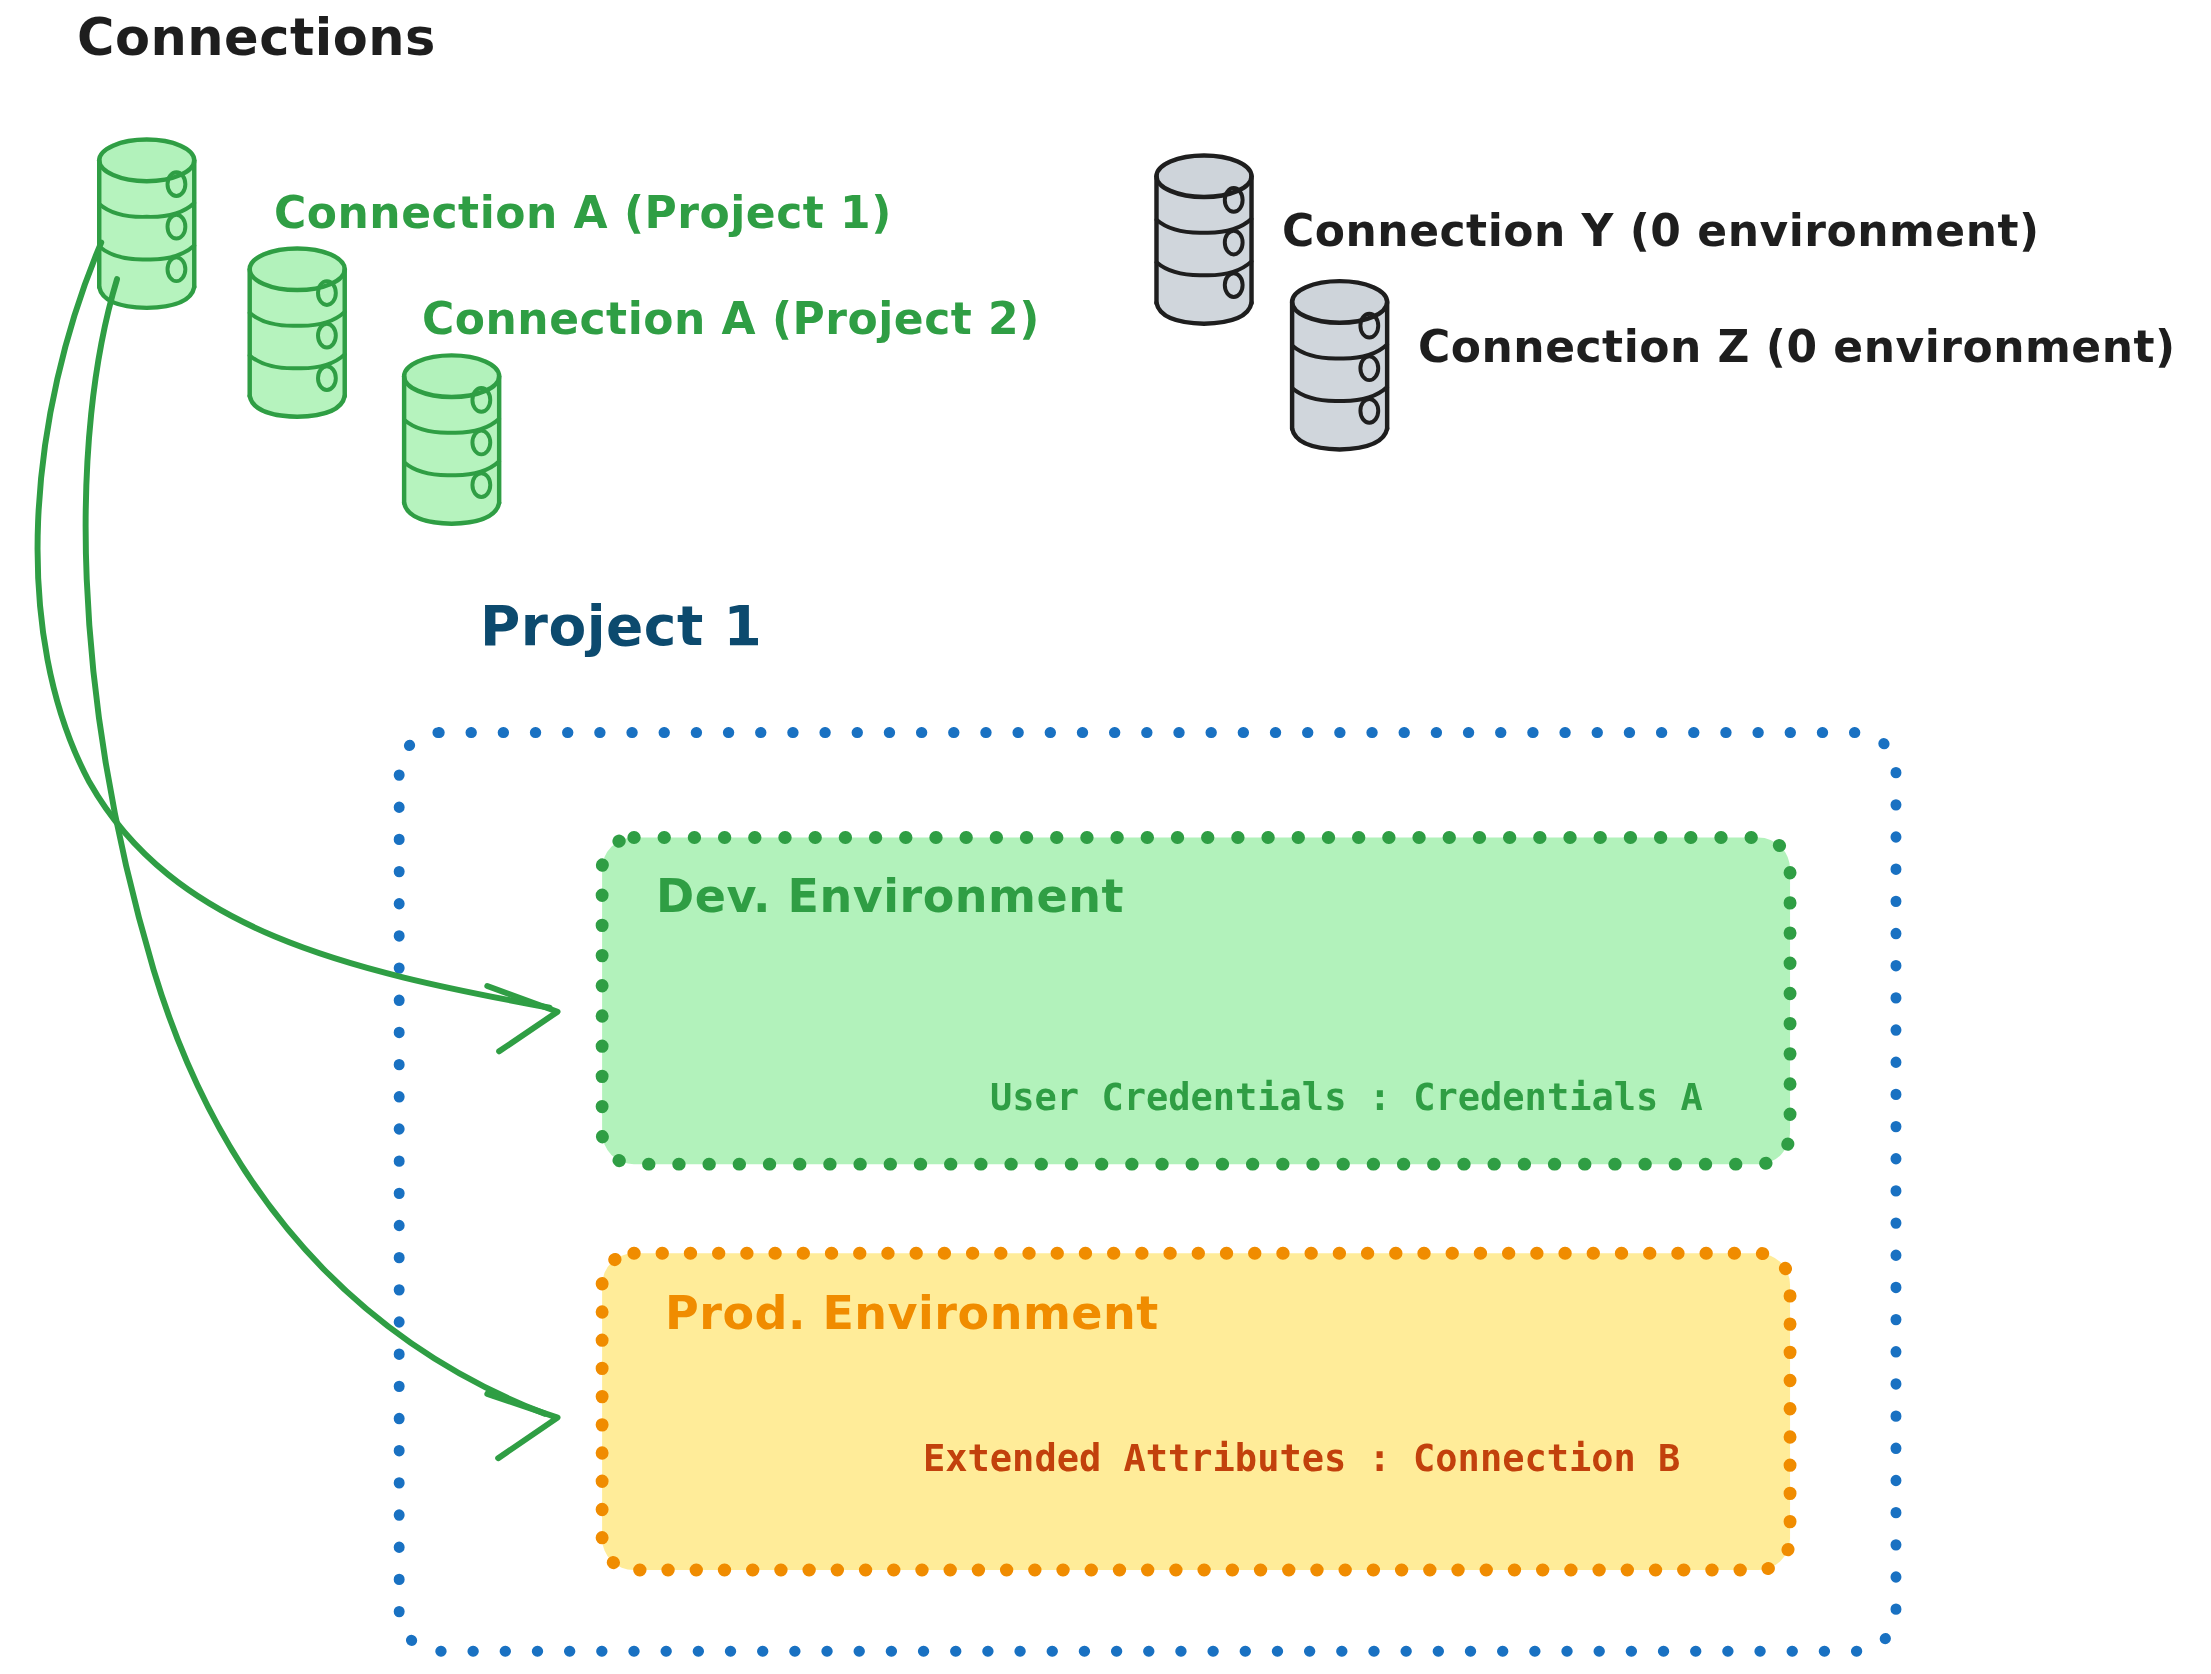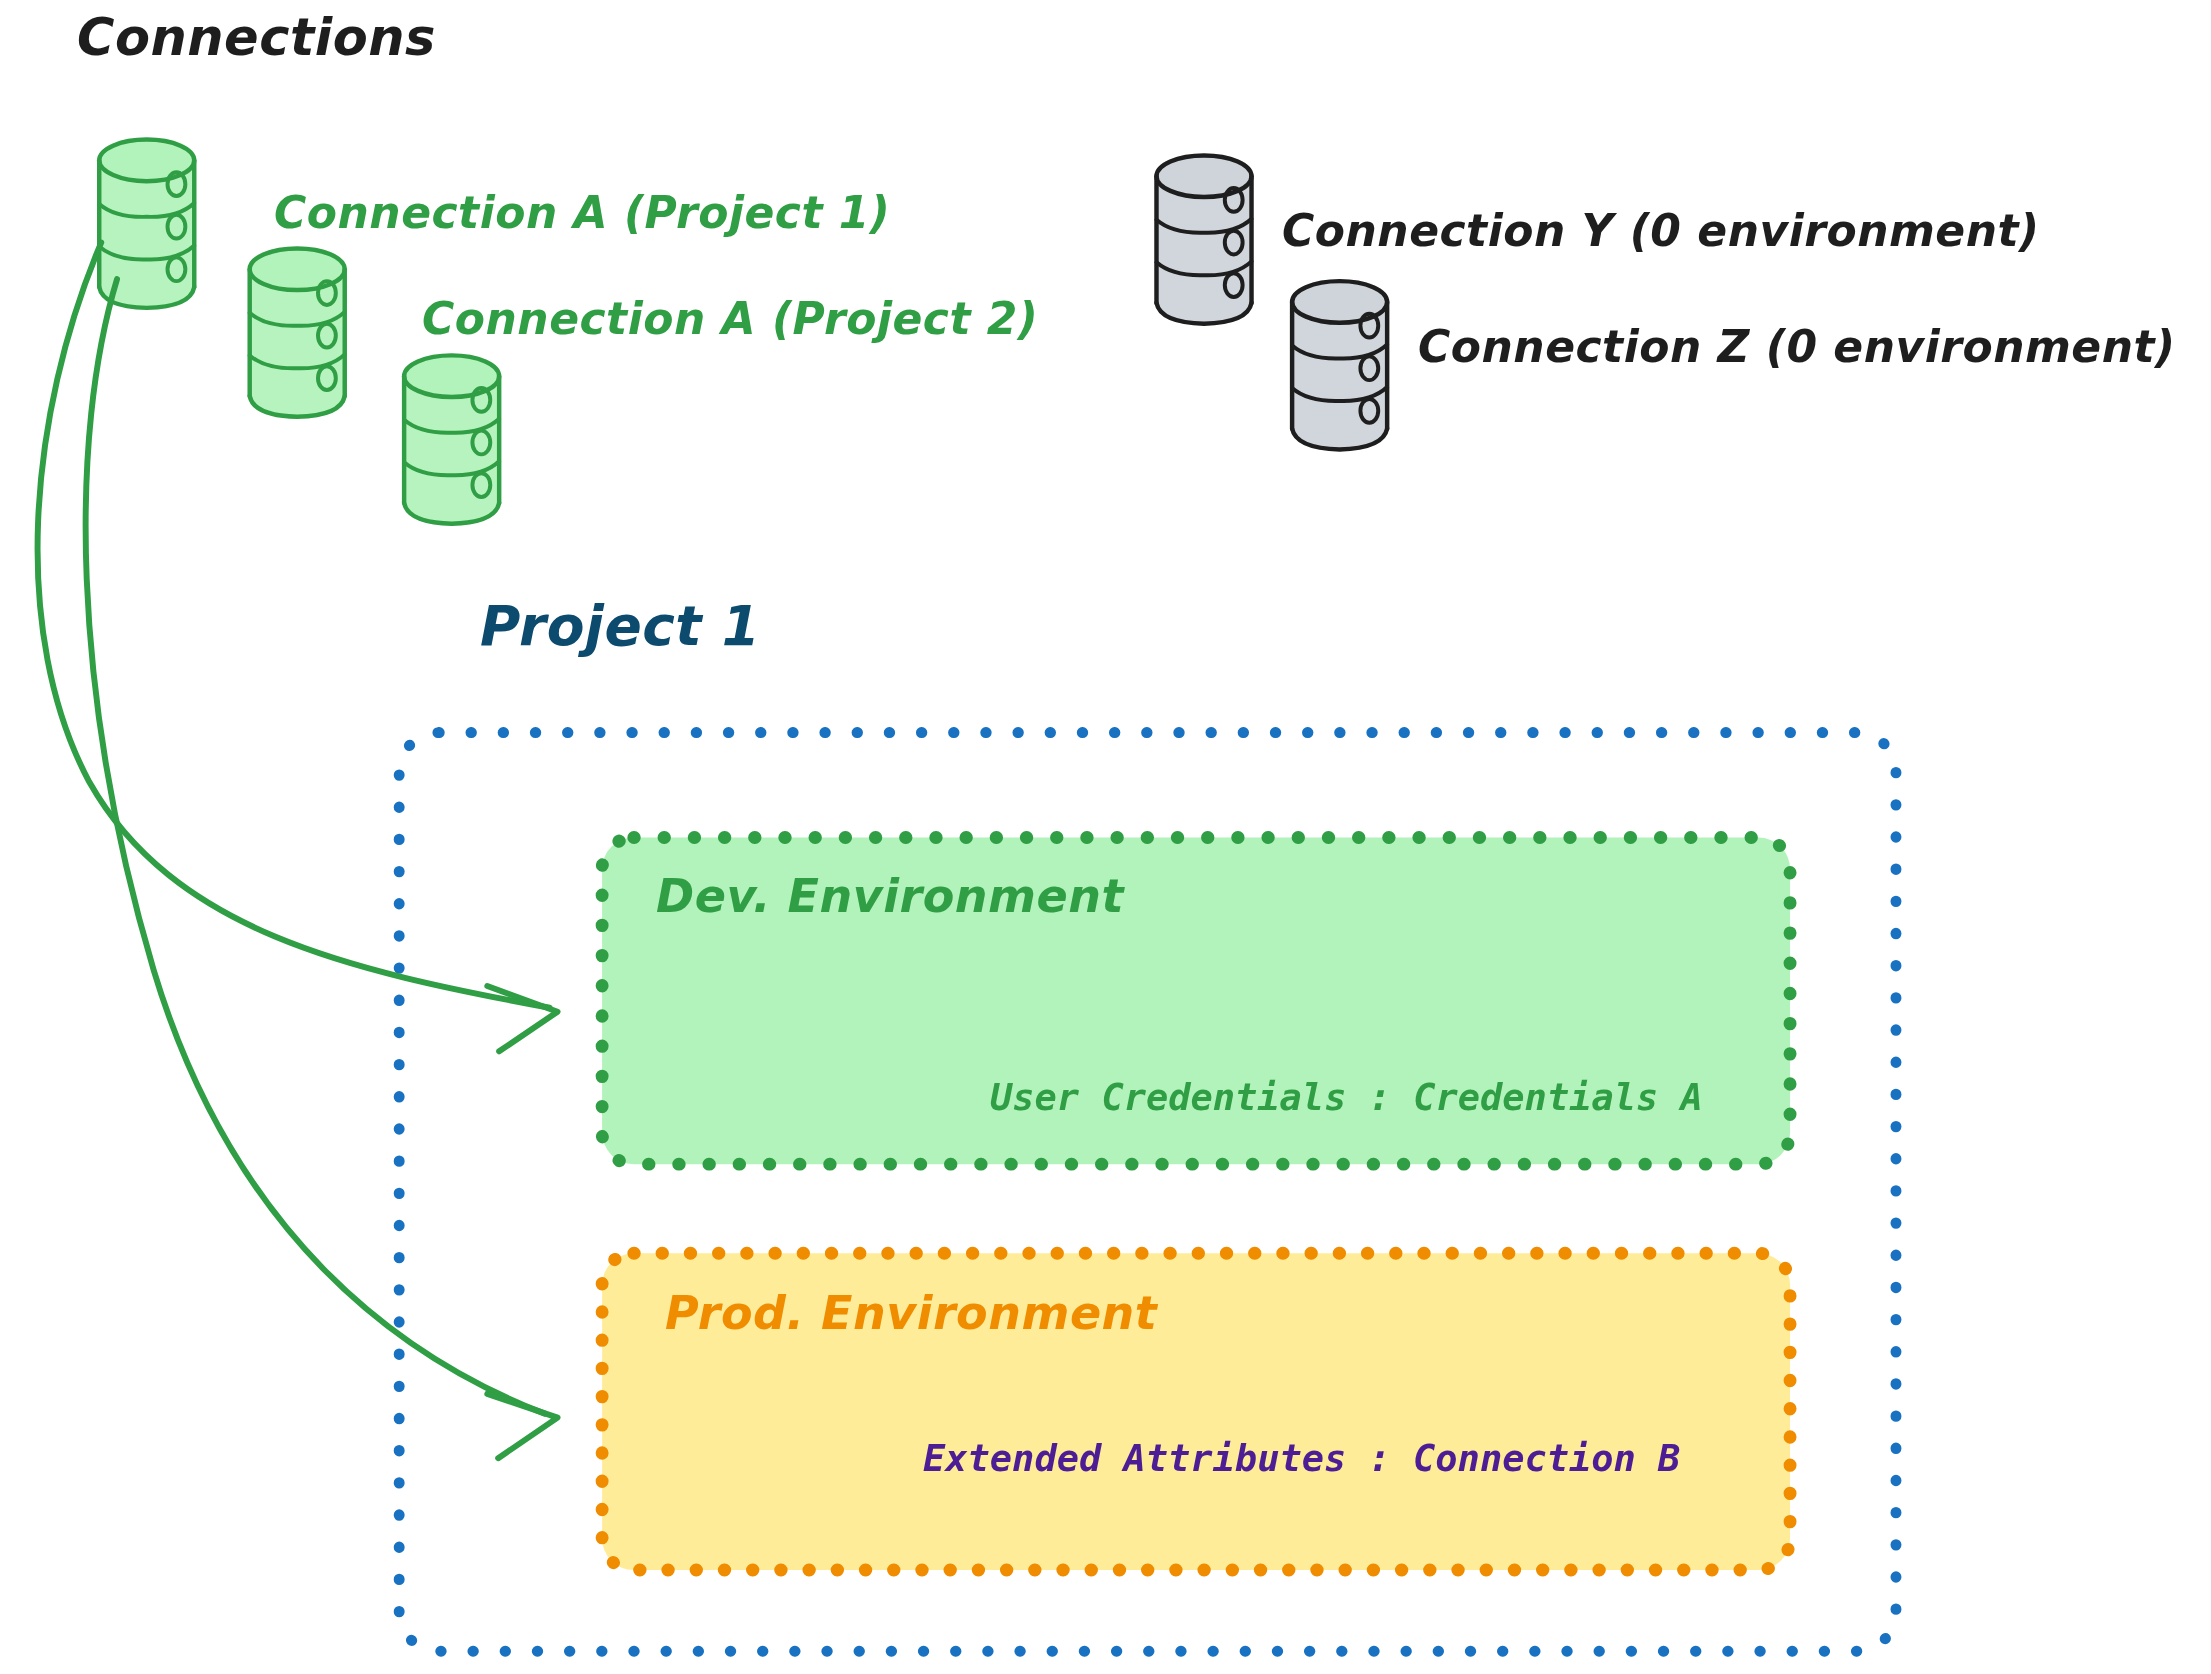--- a/index.html
+++ b/index.html
@@ -7,21 +7,20 @@
     padding: 0;
     background: #ffffff;
   }
   #stage {
     position: relative;
     width: 2200px;
     height: 1674px;
     background: #ffffff;
     overflow: hidden;
     font-family: "DejaVu Sans", sans-serif;
-    font-style: italic;
   }
   #svg-layer {
     position: absolute;
     left: 0;
     top: 0;
     width: 2212px;
     height: 1674px;
   }
   .hand {
     font-family: "DejaVu Sans", sans-serif;
@@ -82,21 +81,21 @@
     left: 990px;
     top: 1079px;
     font-size: 37px;
     color: #2f9e44;
     letter-spacing: 0px;
   }
   #prod-line-1 {
     left: 923px;
     top: 1440px;
     font-size: 37px;
-    color: #4c1d95;
+    color: #c2410c;
   }
   #prod-line-2 {
     left: 923px;
     top: 1493px;
     font-size: 37px;
     color: #e03131;
   }
 </style>
 </head>
 <body>

